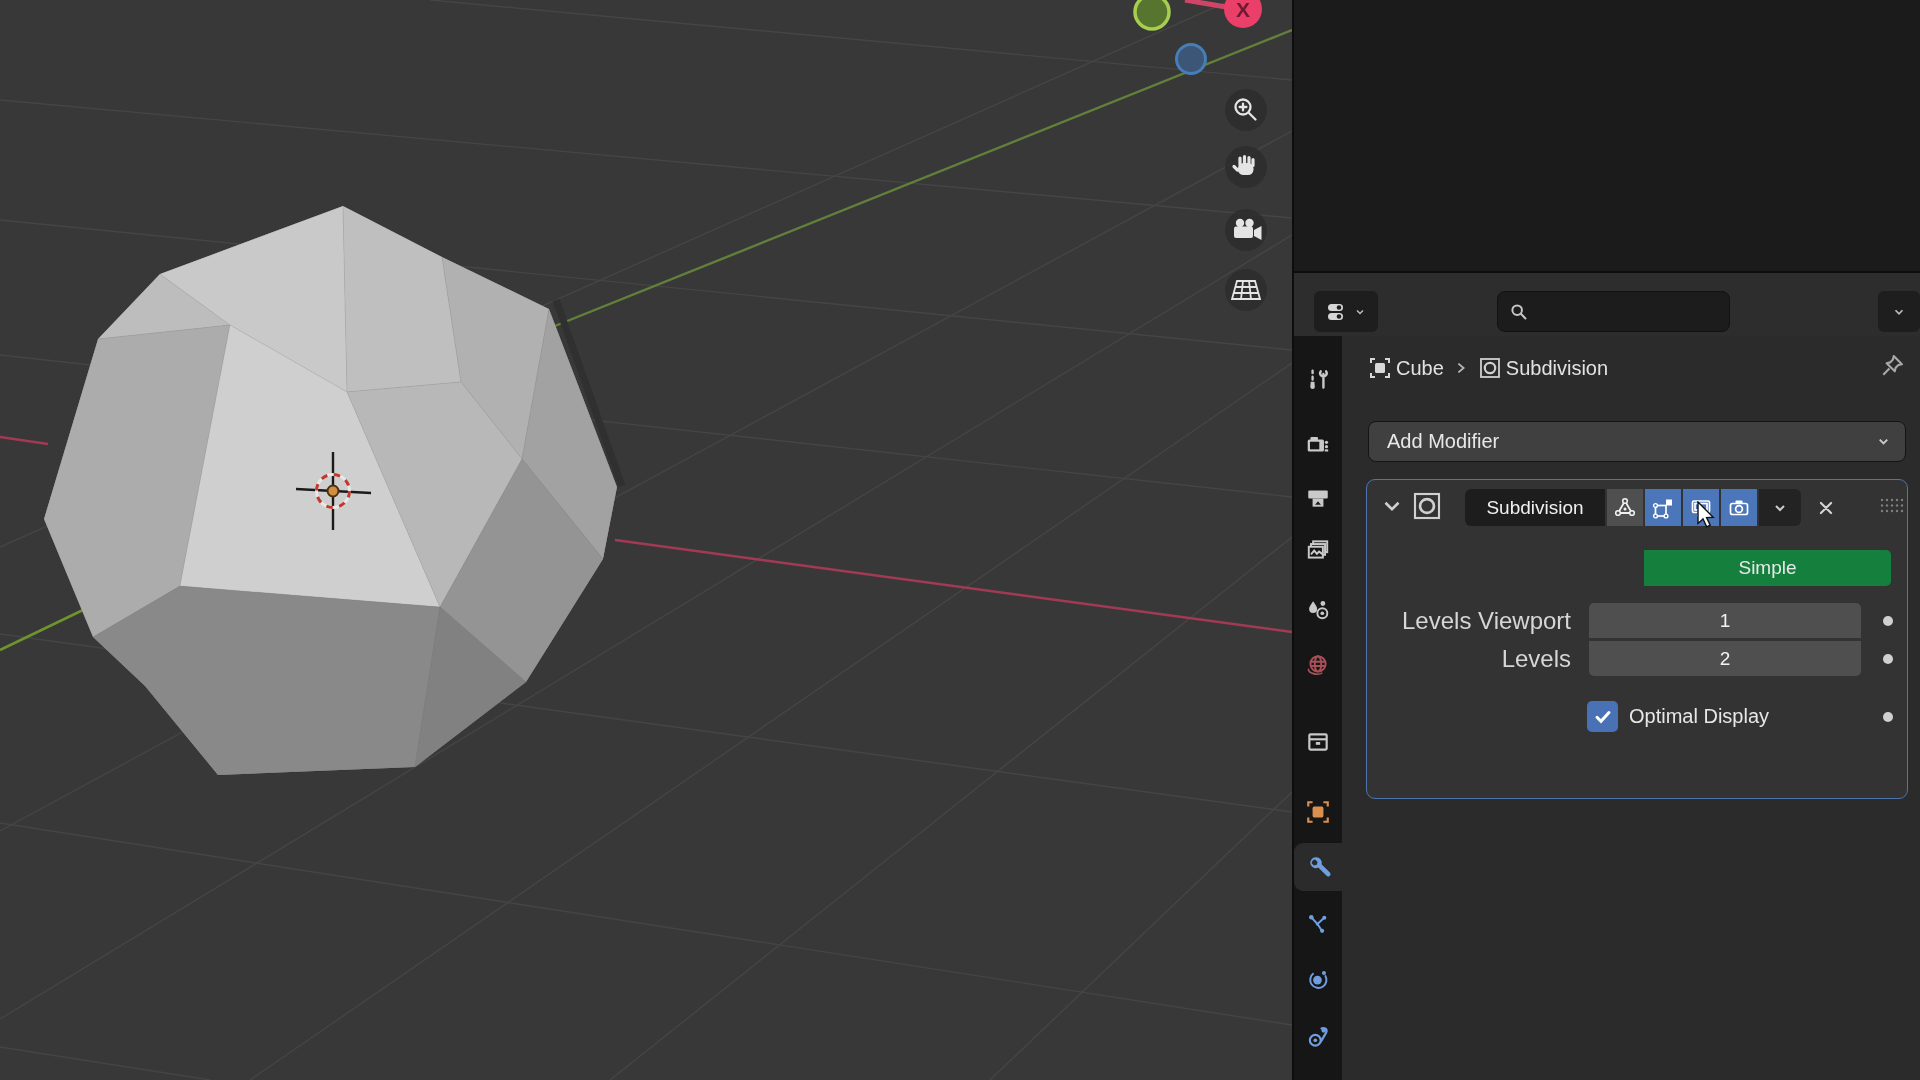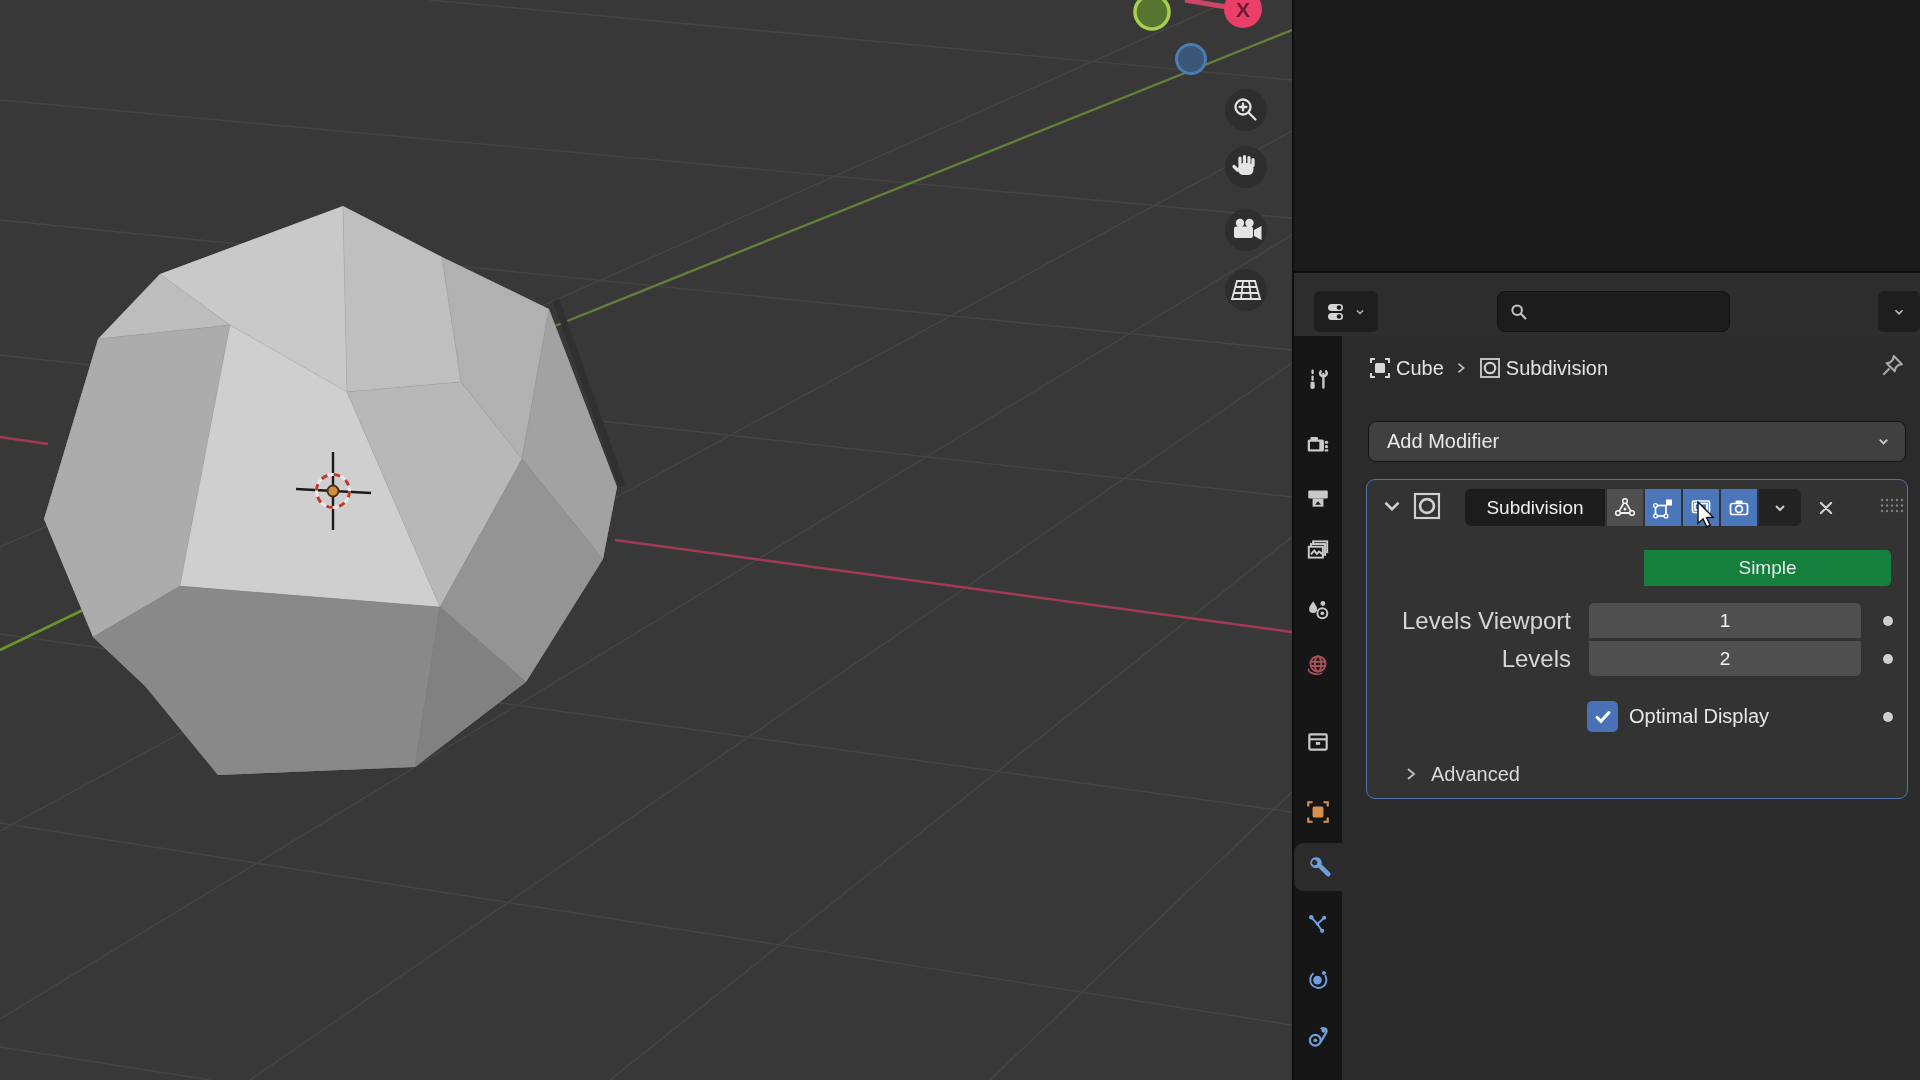--- a/index.html
+++ b/index.html
@@ -431,25 +431,19 @@
     <div class="mp decorator" style="top:174px"></div>
 
     <div class="mp" id="checkbox">
       <svg width="20" height="20" viewBox="0 0 16 16">
         <path d="M3.2 8.2l3.2 3.2 6.4-7" stroke="#fff" stroke-width="2.4" fill="none" stroke-linecap="round"></path>
       </svg>
     </div>
     <div class="mp" id="chk-label">Optimal Display</div>
     <div class="mp decorator" style="top:232px"></div>
 
-    <div class="mp" id="advanced-row">
-      <svg width="16" height="16" viewBox="0 0 16 16">
-        <path d="M5 3l6 5-6 5" stroke="#c0c0c0" stroke-width="1.8" fill="none"></path>
-      </svg>
-      <span>Advanced</span>
-    </div>
   </div>
 
   <svg class="abs" width="40" height="40" style="left:1697px;top:501px;pointer-events:none">
     <path d="M1,1 L1,22.5 L6,18 L9.7,25.8 L13.2,24.1 L9.6,16.6 L16.2,16.3 Z" fill="#ffffff" stroke="#111" stroke-width="1.4"></path>
   </svg>
 
 </div>
 
 </body></html>

